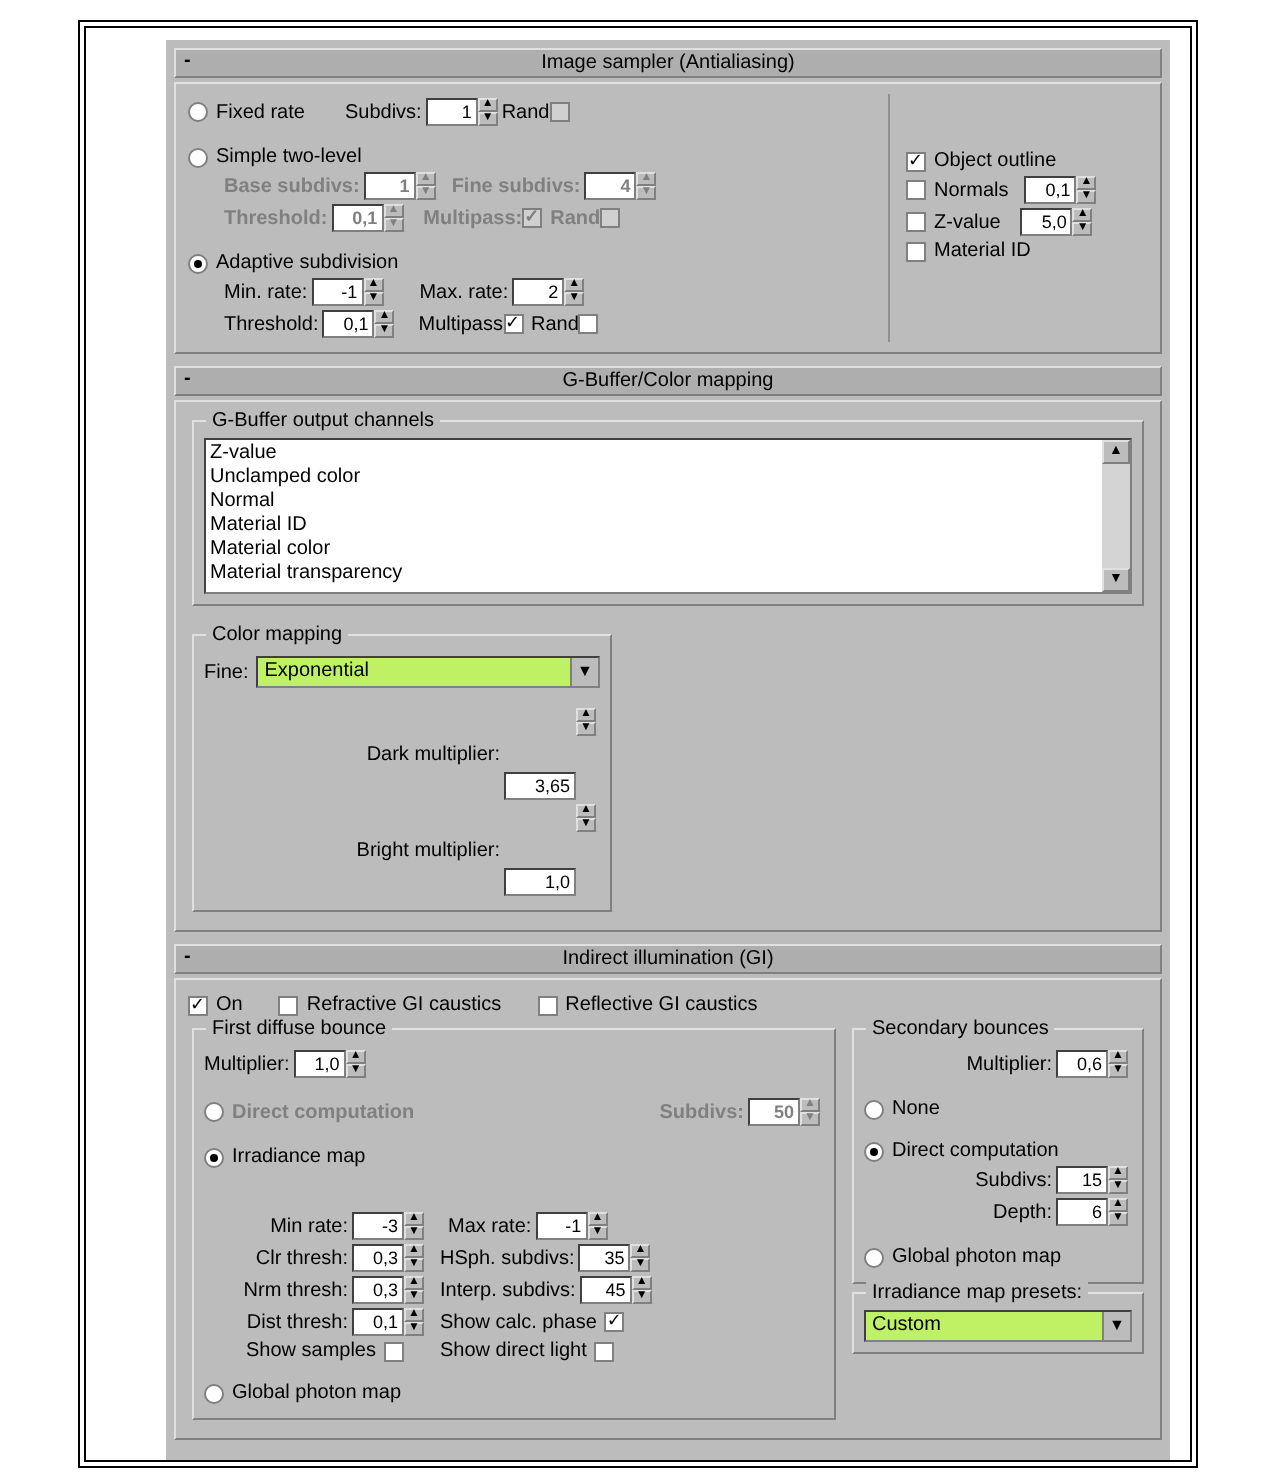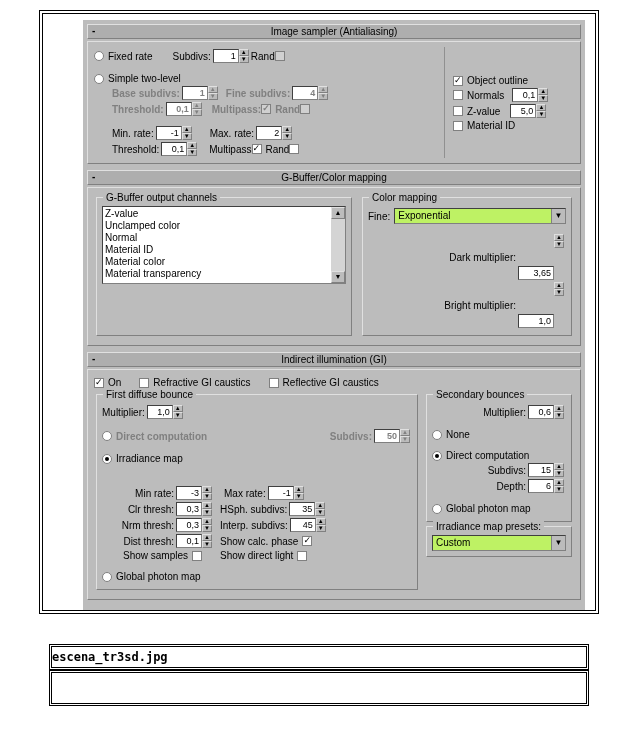--- a/index.html
+++ b/index.html
@@ -97,20 +97,24 @@
                     </span>
                   </span>
           <span style="width:8px;"></span>
           <span class="lbl">Multipass:</span>
           <span class="check on dis"></span>
           <span class="lbl">Rand</span>
           <span class="check dis"></span>
         </div>
       </div>
       <div style="height:6px;"></div>
+      <div class="row">
+        <span class="radio on"></span>
+        <span class="lbl">Adaptive subdivision</span>
+      </div>
       <div style="padding-left:18px;">
         <div class="row">
           <span class="lbl">Min. rate:</span>
           <span class="spin">
                     <span class="val">-1</span>
                     <span class="arrows">
                       <span class="ar">▲</span>
                       <span class="ar">▼</span>
                     </span>
                   </span>
@@ -172,21 +176,21 @@
               </div>
       <div class="row">
                 <span class="check"></span>
                 <span class="lbl">Material ID</span>
               </div>
     </div>
   </div>
 </div>
 
 <div class="rollup-title"><span class="minus">-</span><span>G-Buffer/Color mapping</span></div>
-<div class="rollup-body" style="display:flex; gap:6px;">
+<div class="rollup-body" style="display:flex; gap:6px;flex-direction:column;">
   <div class="grouped" style="flex:1;">
     <span class="gtitle">G-Buffer output channels</span>
     <div class="listbox">
       <div class="items">
         <div>Z-value</div>
         <div>Unclamped color</div>
         <div>Normal</div>
         <div>Material ID</div>
         <div>Material color</div>
         <div>Material transparency</div>

